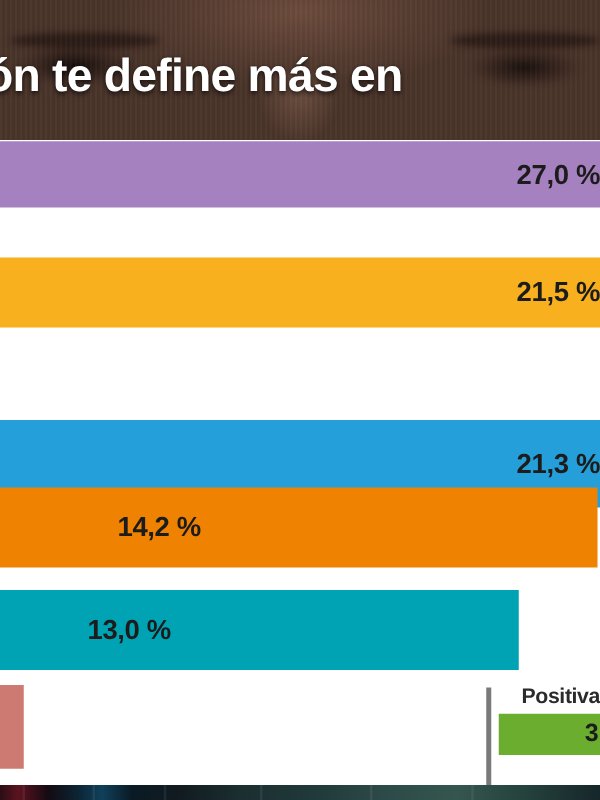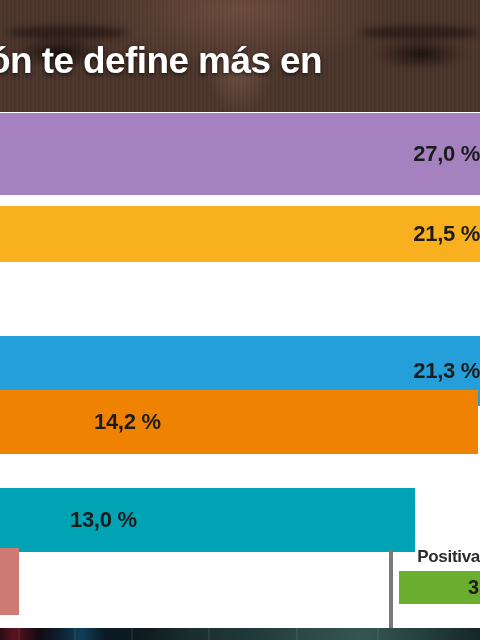--- a/index.html
+++ b/index.html
@@ -105,21 +105,21 @@
   <div class="photo-top">
     <div class="brow l"></div>
     <div class="brow r"></div>
     <div class="nose"></div>
     <div class="grain"></div>
   </div>
   <div class="title">ón te define más en</div>
 
   <div class="chart-panel">
 
-    <div class="bar-row" style="top:1px;height:82px;width:480px;">
+    <div class="bar-row" style="top:1px;height:53px;width:480px;">
       <div class="bar" style="width:494px;background:#a681bf;justify-content:flex-end;padding-right:84px;">
         <span class="bar-label">27,0 %</span>
       </div>
     </div>
 
     <div class="bar-row" style="top:94px;height:56px;width:480px;">
       <div class="bar" style="width:494px;background:#f8b01f;justify-content:flex-end;padding-right:182px;">
         <span class="bar-label">21,5 %</span>
       </div>
     </div>
@@ -129,21 +129,21 @@
         <span class="bar-label">21,3 %</span>
       </div>
     </div>
 
     <div class="bar-row" style="top:278px;height:64px;width:480px;border-radius:32px;">
       <div class="bar" style="width:384px;background:#ef8200;justify-content:flex-start;padding-left:108px;">
         <span class="bar-label">14,2 %</span>
       </div>
     </div>
 
-    <div class="bar-row" style="top:376px;height:64px;width:480px;">
+    <div class="bar-row" style="top:360px;height:64px;width:480px;">
       <div class="bar" style="width:345px;background:#00a3b4;justify-content:flex-start;padding-left:84px;">
         <span class="bar-label">13,0 %</span>
       </div>
     </div>
 
     <div class="bar-row" style="top:436px;height:67px;width:480px;">
       <div class="bar" style="width:29px;background:#cd7b72;justify-content:flex-start;padding-left:4px;">
         <span class="bar-label"></span>
       </div>
     </div>

